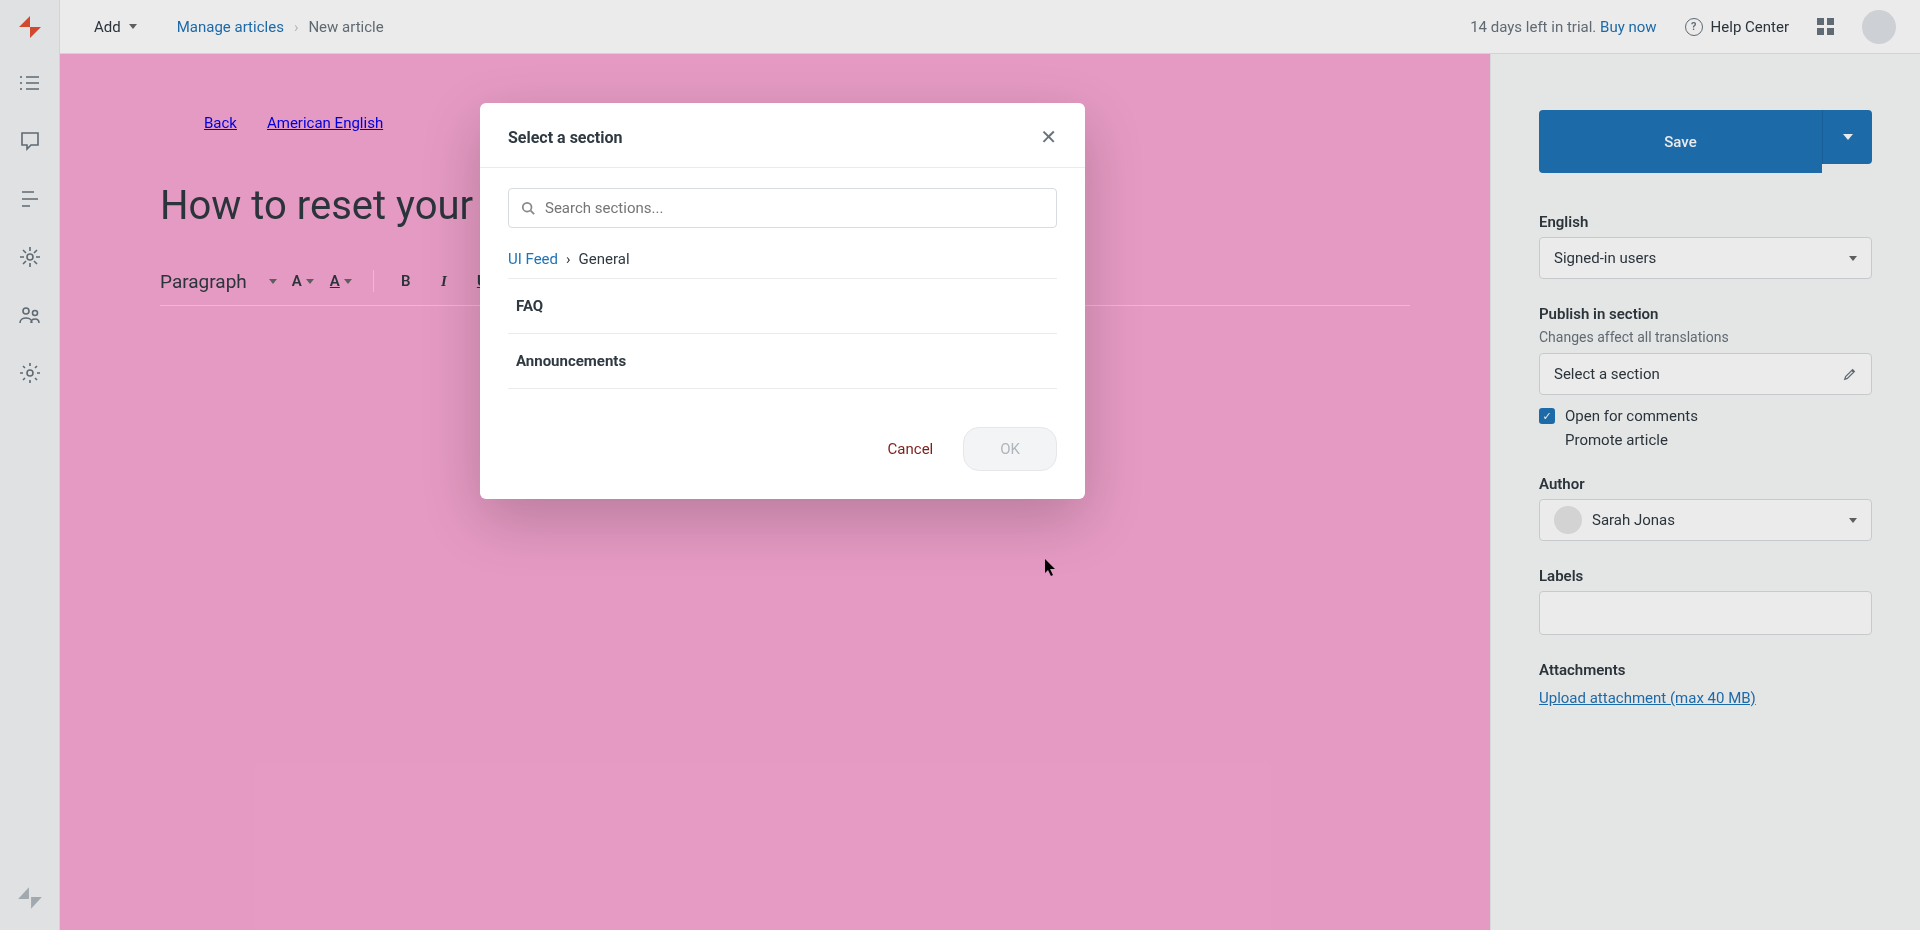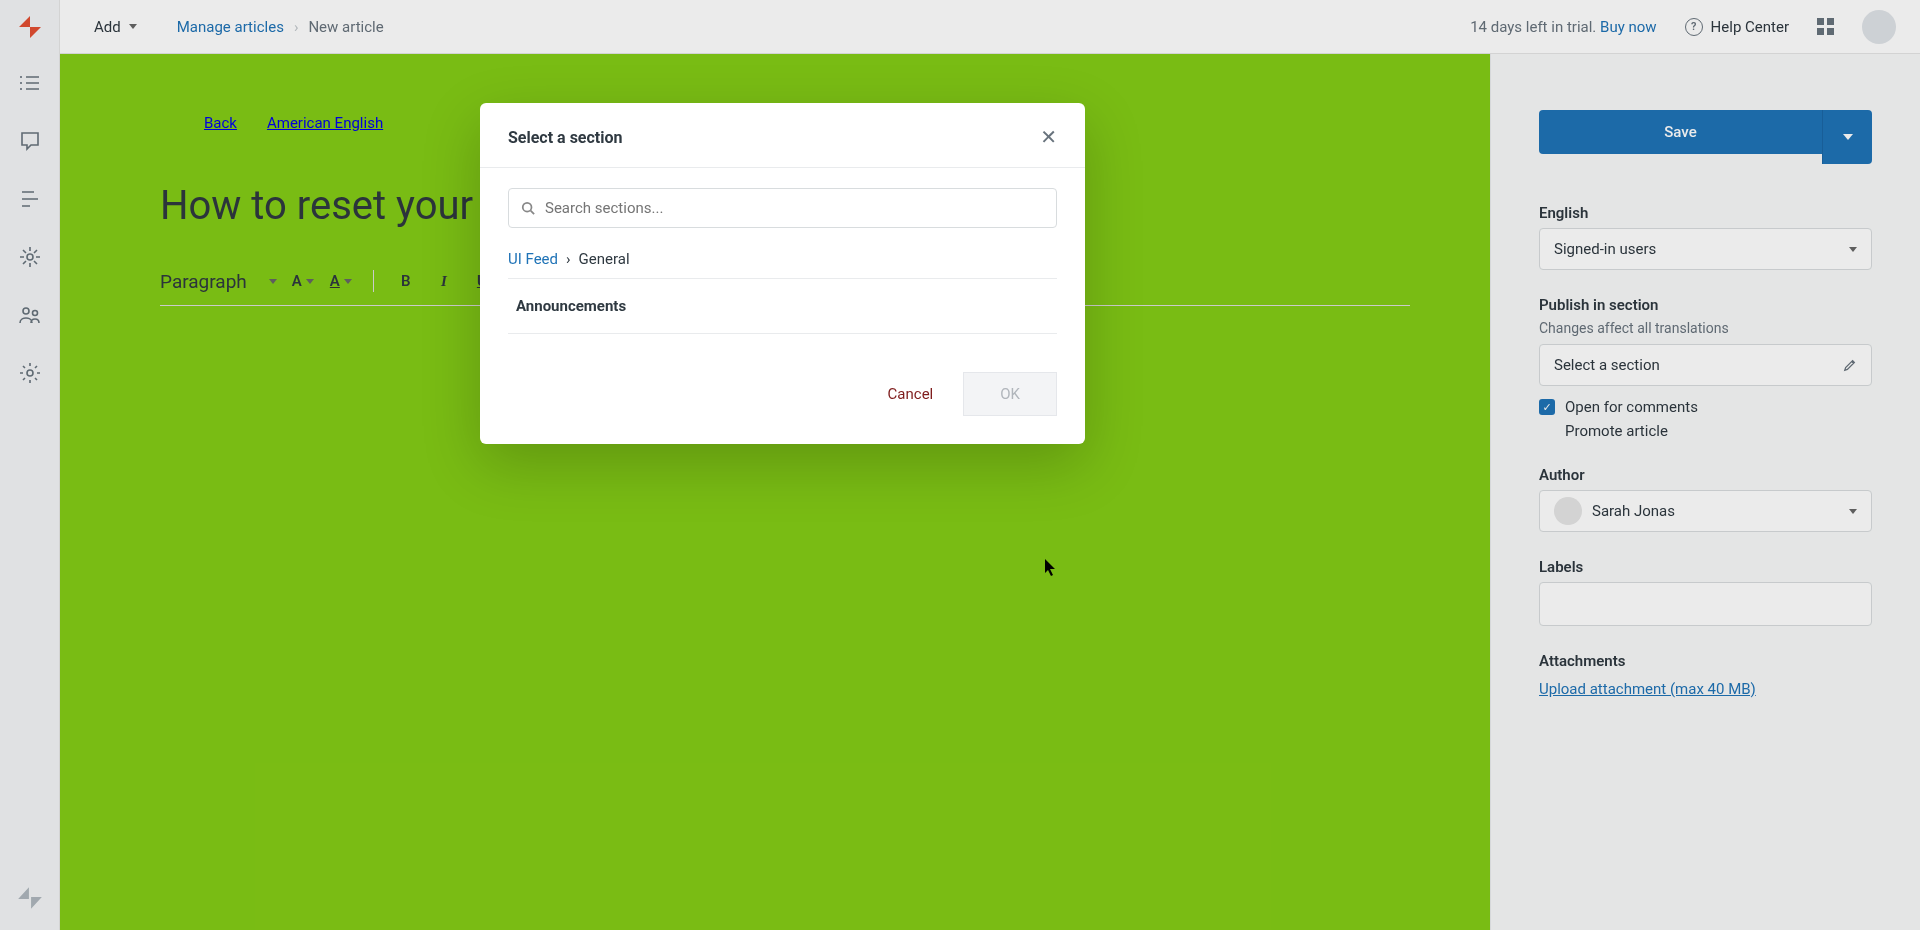--- a/index.html
+++ b/index.html
@@ -25,34 +25,34 @@
     .topbar-right { margin-left: auto; display: flex; align-items: center; gap: 28px; }
     .trial-text { color: #68737d; font-size: 15px; }
     .trial-text a { color: #1f73b7; text-decoration: none; }
     .help-center-link { display: flex; align-items: center; gap: 8px; color: #2f3941; font-size: 15px; }
     .help-icon-circle { width: 18px; height: 18px; border: 1.6px solid #68737d; border-radius: 50%; display: flex; align-items: center; justify-content: center; font-size: 11px; color: #68737d; font-weight: 600; }
     .grid-icon { display: grid; grid-template-columns: repeat(2, 7px); grid-template-rows: repeat(2, 7px); gap: 3px; }
     .grid-icon span { background: #68737d; width: 7px; height: 7px; }
     .avatar-top { width: 34px; height: 34px; border-radius: 50%; background: #dfe3e8; }
 
     
-    .article-area { position: absolute; left: 60px; top: 54px; right: 430px; bottom: 0; background: #84cc16; padding: 60px 80px 0 100px; }
+    .article-area { position: absolute; left: 60px; top: 54px; right: 430px; bottom: 0; background: #f9a8d4; padding: 60px 80px 0 100px; }
     .article-meta { display: flex; align-items: center; gap: 30px; color: #1f73b7; font-size: 15px; margin-bottom: 50px; padding-left: 44px; }
     .article-title-input { width: 100%; border: none; outline: none; font-size: 40px; font-weight: 400; color: #2f3941; background: transparent; padding-left: 0; }
     .toolbar { display: flex; align-items: center; gap: 14px; border-bottom: 1px solid #ddd; padding: 30px 0 12px 0; margin-top: 10px; }
     .tb-paragraph { display: flex; align-items: center; gap: 22px; color: #2f3941; font-size: 19px; text-align: right; }
     .tb-sep { width: 1px; height: 22px; background: #ddd; margin: 0 6px; }
     .tb-btn { width: 24px; height: 24px; display: flex; align-items: center; justify-content: center; color: #2f3941; cursor: pointer; font-size: 15px; font-weight: 600; }
     .italic { font-style: italic; font-family: serif; }
     .underline { text-decoration: underline; }
 
     
     .right-panel { position: absolute; right: 0; top: 54px; width: 430px; bottom: 0; background: #f8f9f9; padding: 56px 48px 0 48px; border-left: 1px solid #e9ebed; }
     .save-row { display: flex; margin-bottom: 40px; }
-    .save-btn { flex: 1; height: 44px; background: #1f73b7; color: #fff; border: none; border-radius: 4px 0 0 4px; font-size: 15px; font-weight: 500; cursor: pointer; }
+    .save-btn { flex: 1; height: 63px; background: #1f73b7; color: #fff; border: none; border-radius: 4px 0 0 4px; font-size: 15px; font-weight: 500; cursor: pointer; }
     .save-dropdown-btn { width: 50px; height: 54px; background: #1f73b7; border: none; border-left: 1px solid #1b67a5; border-radius: 0 4px 4px 0; display: flex; align-items: center; justify-content: center; cursor: pointer; }
     .save-dropdown-btn .chev { width: 0; height: 0; border-left: 5px solid transparent; border-right: 5px solid transparent; border-top: 6px solid #fff; }
     .field-group { margin-bottom: 26px; }
     .field-label { font-size: 15px; color: #2f3941; font-weight: 600; margin-bottom: 6px; display: block; }
     .field-hint { font-size: 14px; color: #68737d; margin-bottom: 8px; }
     .dropdown-field { width: 100%; height: 42px; background: #fff; border: 1px solid #d8dcde; border-radius: 4px; display: flex; align-items: center; padding: 0 14px; font-size: 15px; color: #2f3941; position: relative; }
     .dropdown-field .chev-right { position: absolute; right: 14px; }
     .edit-icon-svg { position: absolute; right: 14px; width: 14px; height: 14px; }
     .checkbox-row { display: flex; align-items: center; gap: 10px; font-size: 15px; color: #2f3941; margin-top: 12px; }
     .checkbox-box { width: 16px; height: 16px; border-radius: 3px; background: #1f73b7; display: flex; align-items: center; justify-content: center; color: #fff; font-size: 11px; }
@@ -73,21 +73,21 @@
     .modal-body { padding: 20px 28px 10px 28px; }
     .search-box { display: flex; align-items: center; gap: 10px; width: 100%; height: 40px; border: 1px solid #d8dcde; border-radius: 4px; padding: 0 12px; }
     .search-box input { border: none; outline: none; flex: 1; font-size: 15px; background: transparent; }
     .search-icon-svg { width: 14px; height: 14px; stroke: #888; fill: none; stroke-width: 2; }
     .modal-breadcrumb { display: flex; align-items: center; gap: 8px; font-size: 15px; margin: 22px 0 10px 0; color: #2f3941; }
     .modal-breadcrumb a { color: #1f73b7; text-decoration: none; }
     .section-list { border-top: 1px solid #e9ebed; }
     .section-item { padding: 18px 8px; border-bottom: 1px solid #e9ebed; font-size: 15px; font-weight: 700; color: #2f3941; cursor: pointer; }
     .modal-footer { display: flex; justify-content: flex-end; gap: 10px; padding: 28px; }
     .btn-cancel { background: transparent; border: none; color: #7f1d1d; font-size: 15px; padding: 12px 20px; cursor: pointer; border-radius: 4px; }
-    .btn-ok { background: #f3f4f6; color: #b0b5bb; border: 1px solid #e5e7eb; font-size: 15px; padding: 12px 36px; border-radius: 0; cursor: not-allowed; }
+    .btn-ok { background: #f3f4f6; color: #b0b5bb; border: 1px solid #e5e7eb; font-size: 15px; padding: 12px 36px; border-radius: 16px; cursor: not-allowed; }
 
     .cursor-ptr { position: absolute; left: 1044px; top: 558px; width: 14px; height: 20px; }
   </style>
 </head>
 <body>
 
 <div class="vertical-nav">
   <div class="nav-logo">
     <svg viewBox="0 0 26 26">
         <path d="M13 2 L2 13 L13 13 Z M13 13 L24 13 L13 24 Z" fill="#e34f32"></path>
@@ -252,20 +252,21 @@
           <path d="M11 11 l4 4"></path>
         </svg>
       <input type="text" placeholder="Search sections..." style="">
     </div>
     <div class="modal-breadcrumb">
       <a href="#">UI Feed</a>
       <span>›</span>
       <span>General</span>
     </div>
     <div class="section-list">
+      <div class="section-item">FAQ</div>
       <div class="section-item">Announcements</div>
     </div>
   </div>
   <div class="modal-footer">
     <button class="btn-cancel">Cancel</button>
     <button class="btn-ok">OK</button>
   </div>
 </div>
 
 <svg class="cursor-ptr" viewBox="0 0 14 20">

